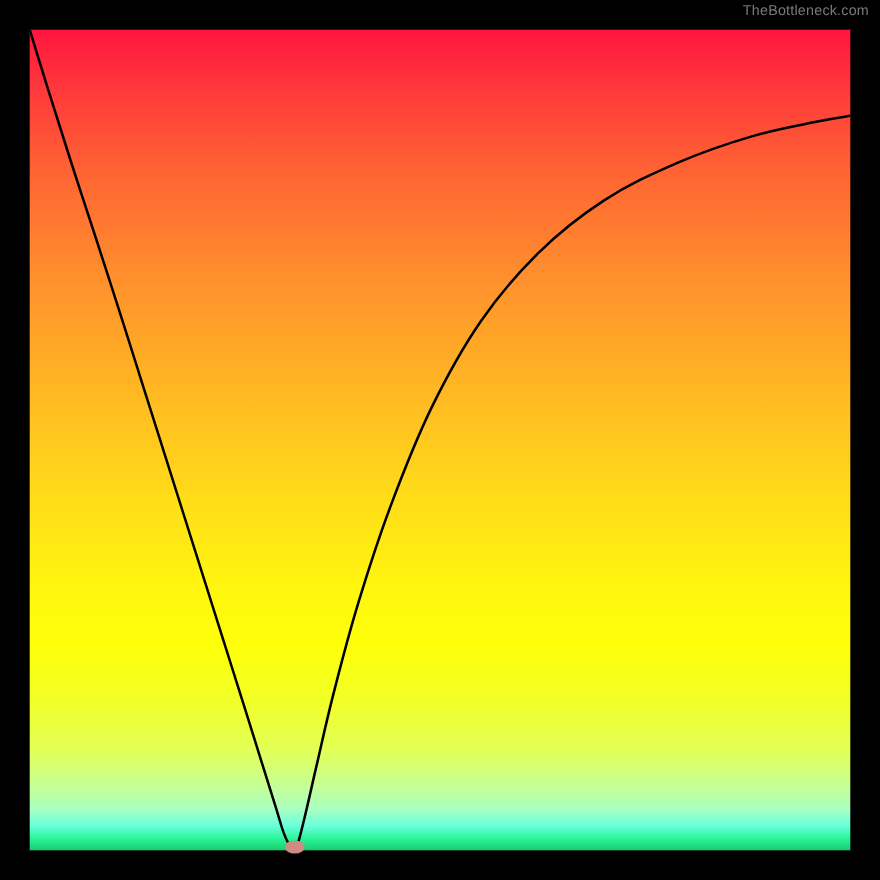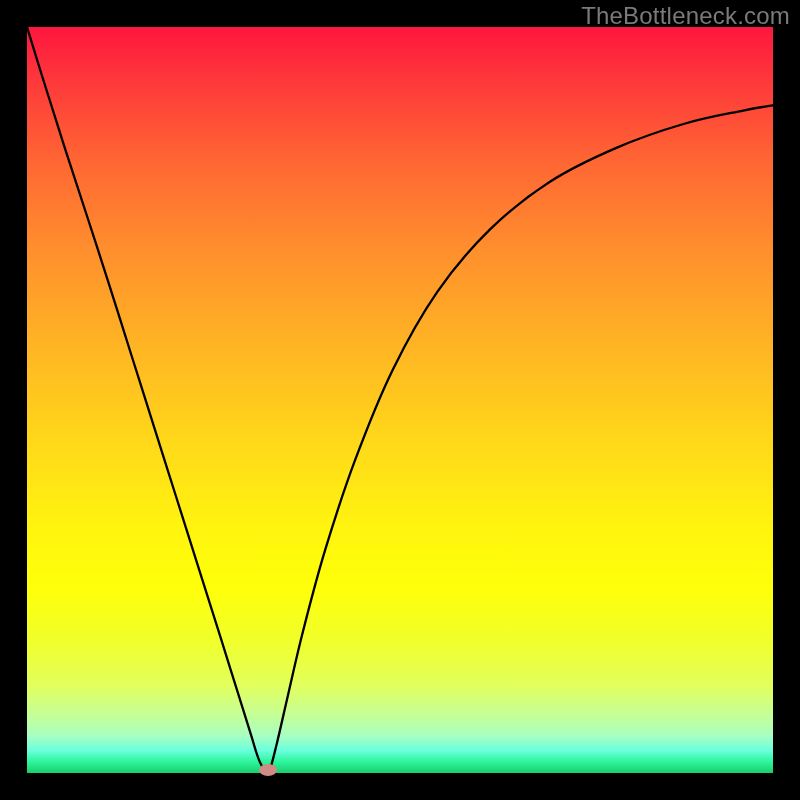--- a/index.html
+++ b/index.html
@@ -50,21 +50,21 @@
     height: 12px;
     background: #d08b84;
     border-radius: 50%;
     transform: translate(-50%, -50%);
   }
   .watermark {
     position: absolute;
     top: 2px;
     right: 10px;
     color: #7a7a7a;
-    font-size: 24px;
+    font-size: 13px;
     font-weight: 500;
     letter-spacing: 0.2px;
     z-index: 10;
   }
 </style>
 </head>
 <body>
 
 <div class="frame top"></div>
 <div class="frame bottom"></div>

